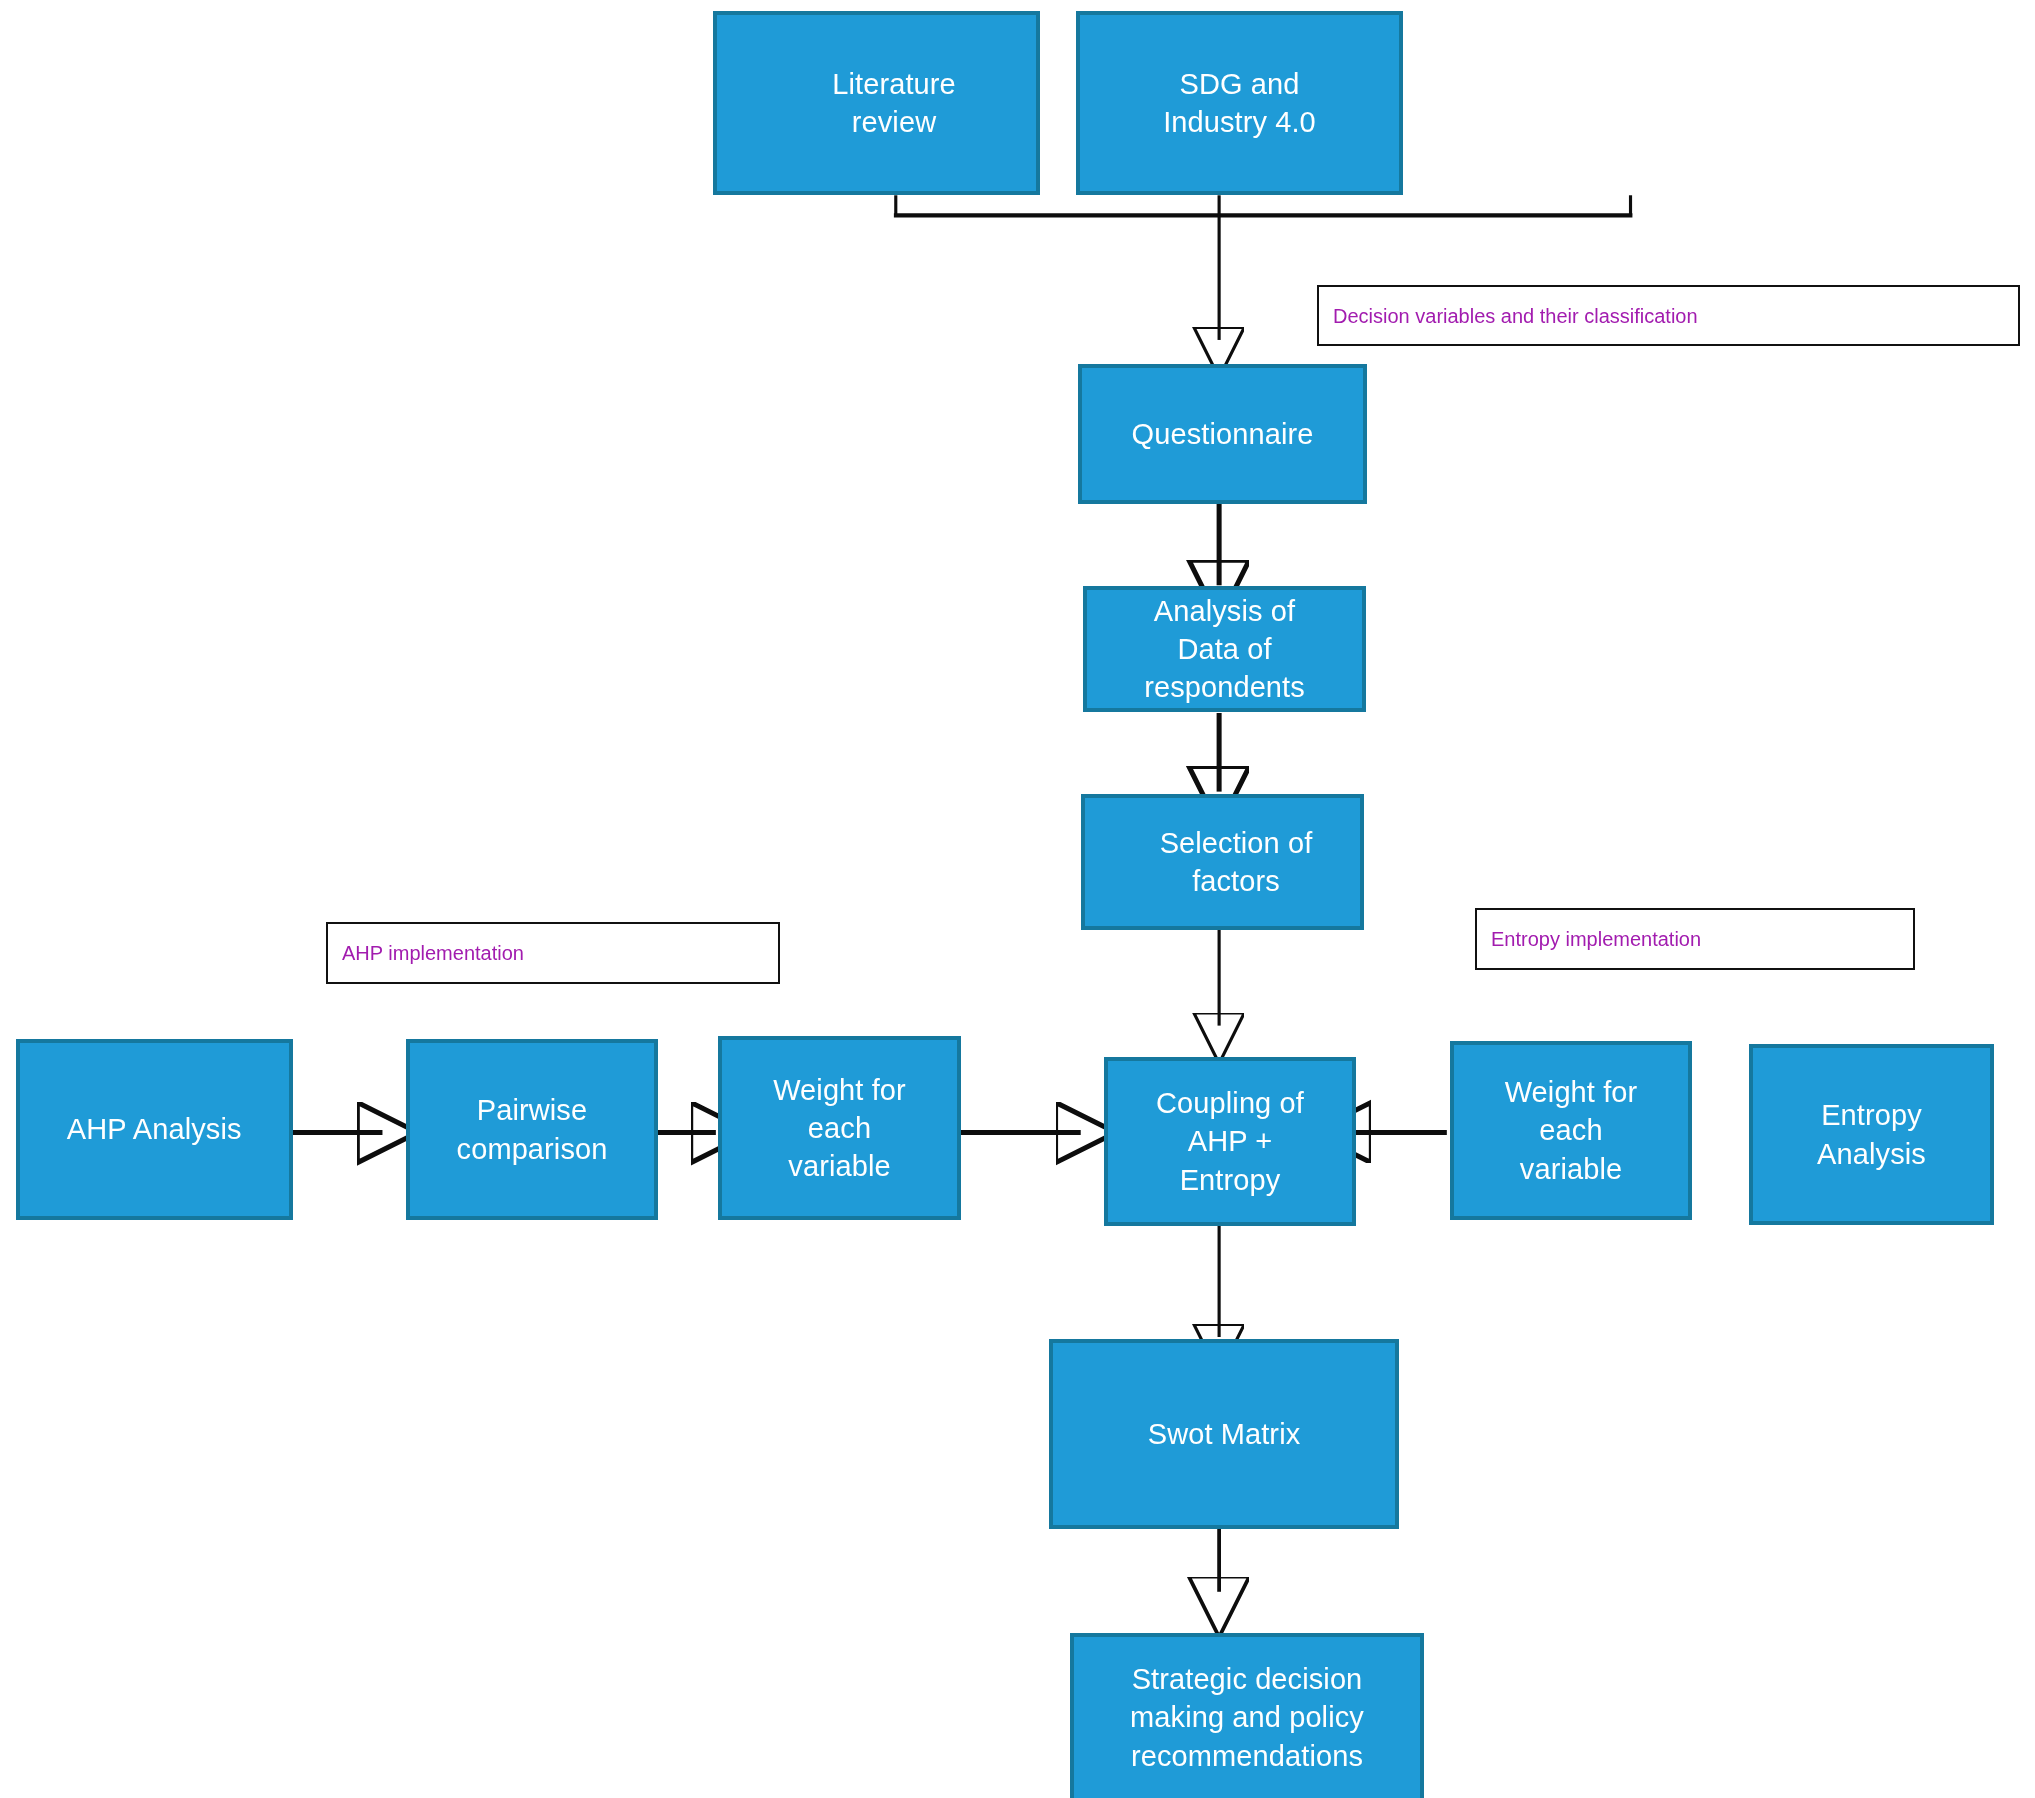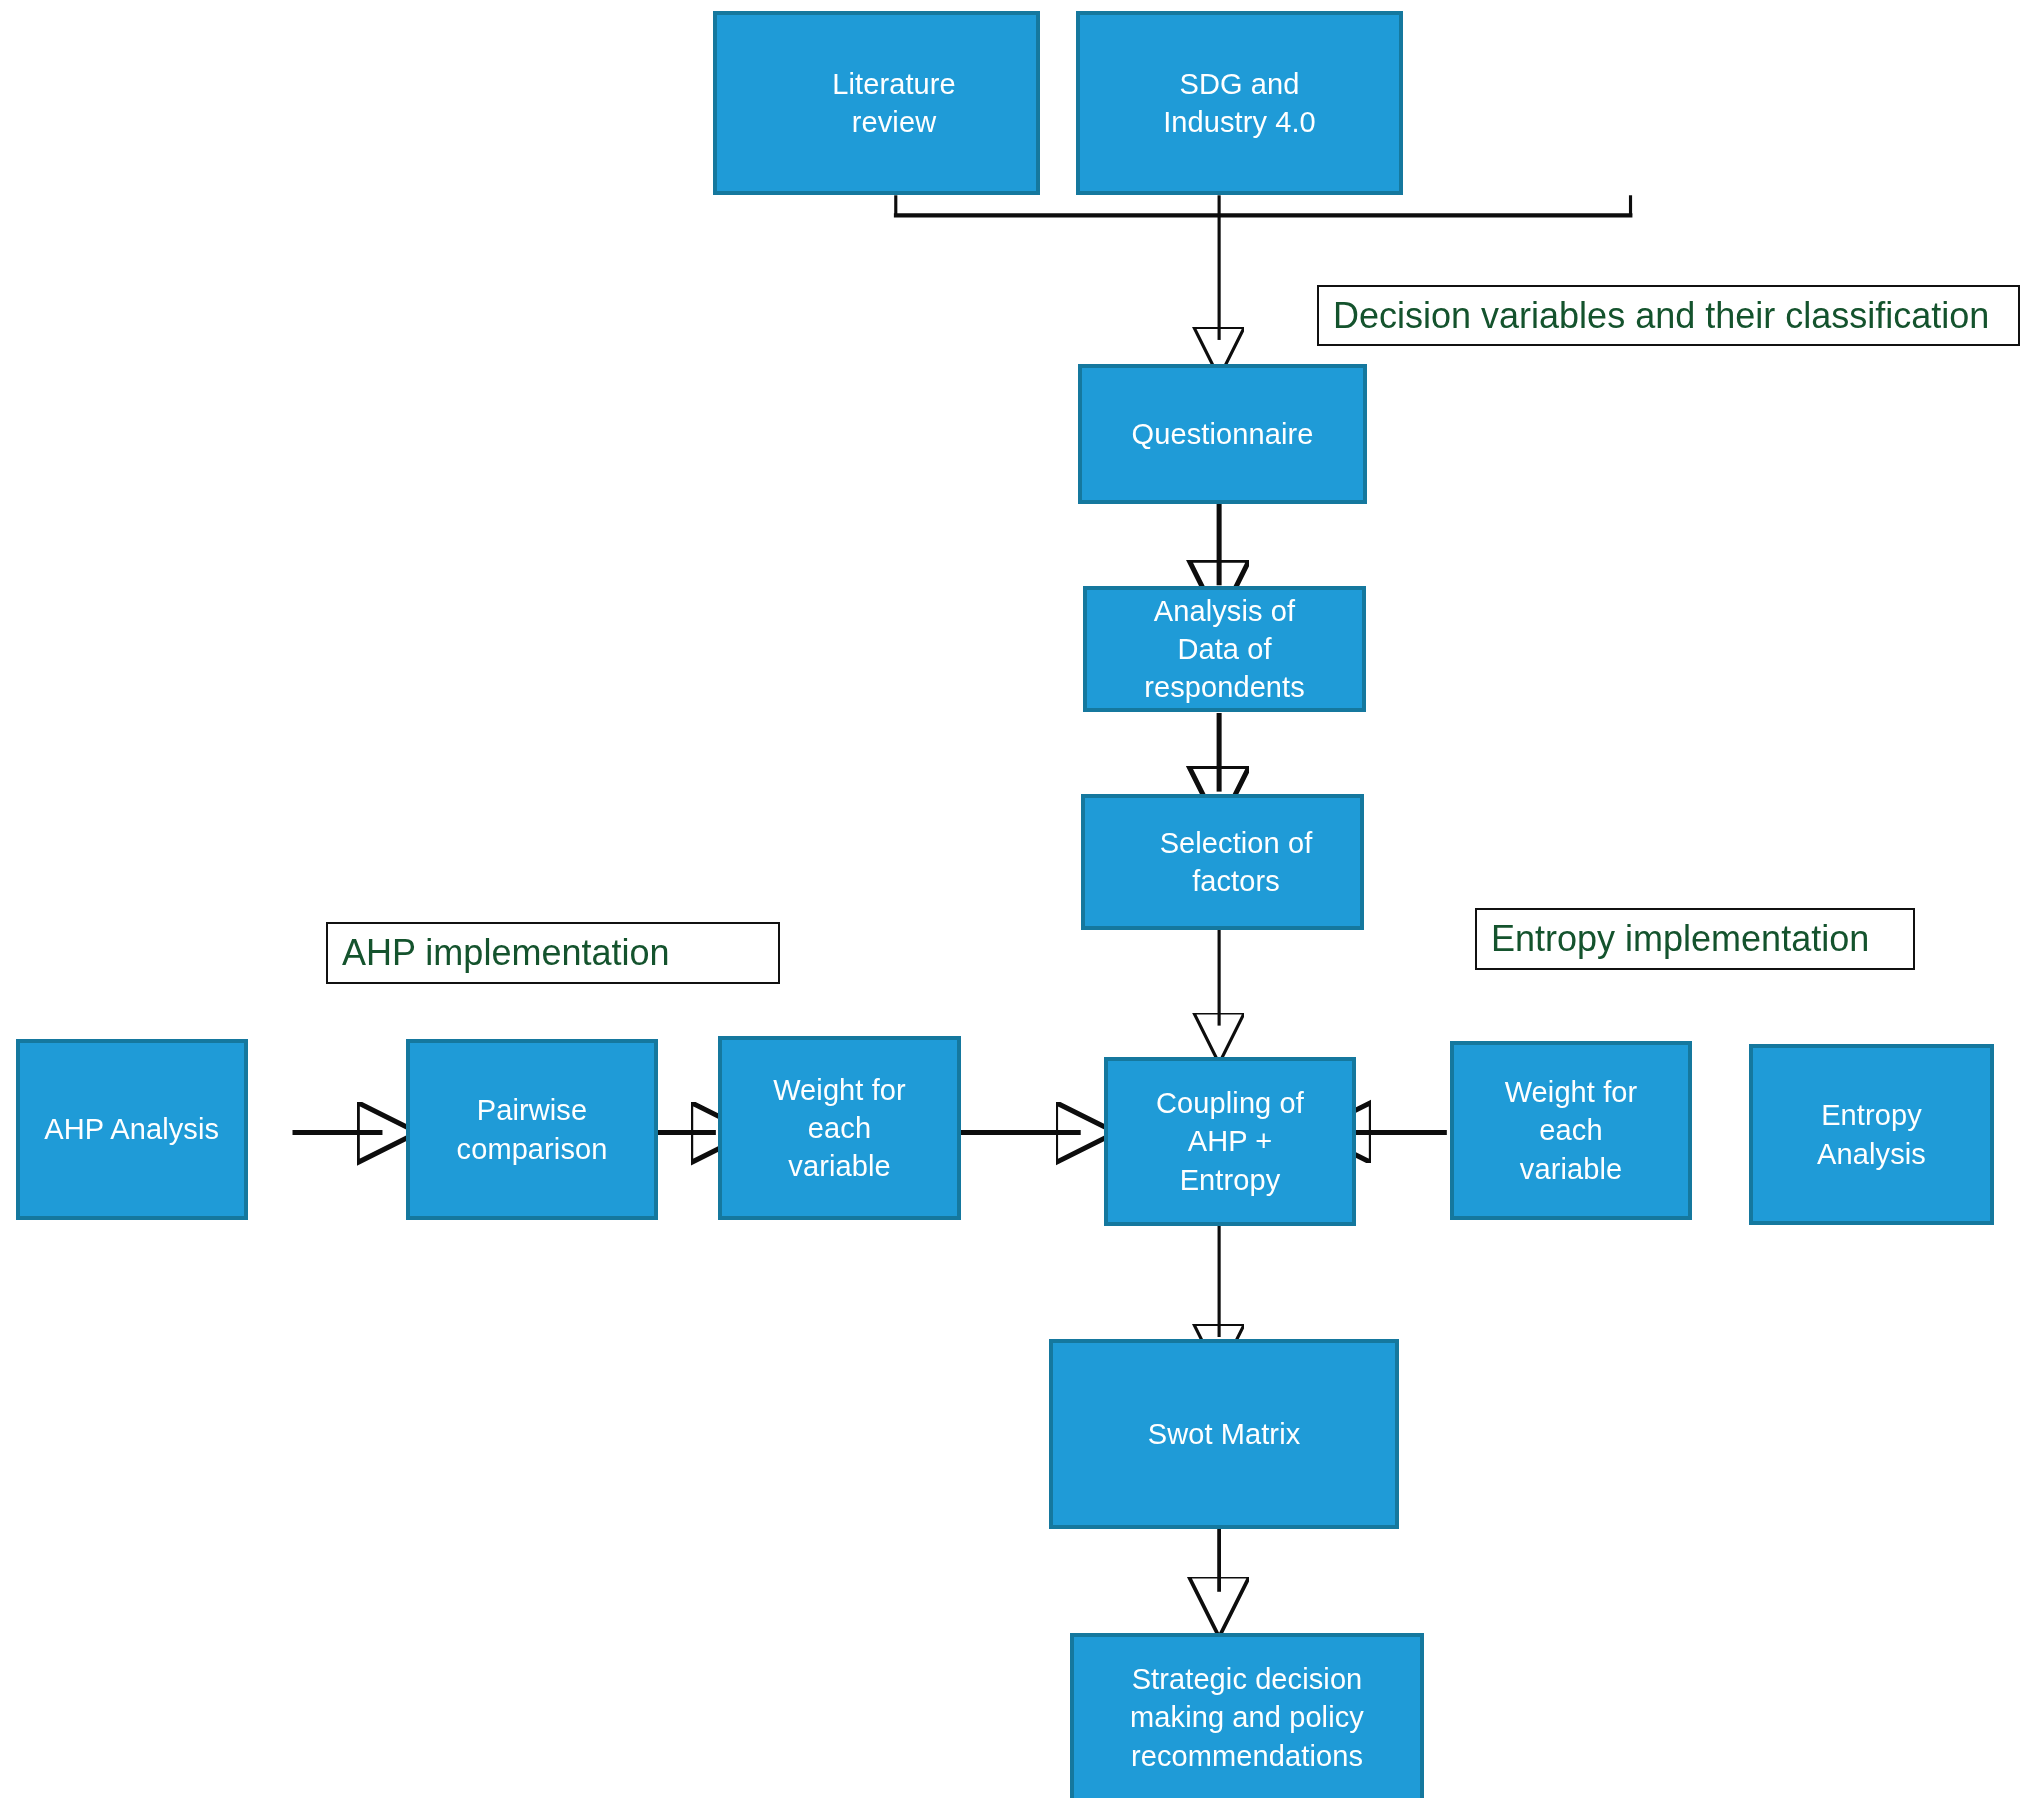--- a/index.html
+++ b/index.html
@@ -30,26 +30,26 @@
     font-weight: 400;
     letter-spacing: 0.1px;
     padding: 2.5px 5px;
     white-space: pre-line;
   }
   .label-box {
     position: absolute;
     box-sizing: border-box;
     background: #ffffff;
     border: 2.5px solid #111111;
-    color: #14532d;
+    color: #a21caf;
     display: flex;
     align-items: center;
     justify-content: flex-start;
     text-align: left;
-    font-size: 36px;
+    font-size: 20px;
     line-height: 1.2;
     padding: 16px 14px;
     white-space: nowrap;
   }
   .conn {
     position: absolute;
     overflow: visible;
     pointer-events: none;
   }
   .conn line, .conn path, .conn polyline {
@@ -115,21 +115,21 @@
 Data of
 respondents</div>
 
   <div class="node" style="left:1081px; top:794px; width:283px; height:136px;padding-left:32px;">Selection of
 factors</div>
 
   <div class="label-box" style="left:326px; top:922px; width:454px; height:62px;">AHP implementation</div>
 
   <div class="label-box" style="left:1475px; top:908px; width:440px; height:62px;">Entropy implementation</div>
 
-  <div class="node" style="left:15.7px; top:1039px; width:232px; height:181px;">AHP Analysis</div>
+  <div class="node" style="left:15.7px; top:1039px; width:277px; height:181px;">AHP Analysis</div>
 
   <div class="node" style="left:406px; top:1039px; width:252px; height:181px;">Pairwise
 comparison</div>
 
   <div class="node" style="left:718px; top:1036px; width:243px; height:184px;">Weight for
 each
 variable</div>
 
   <div class="node" style="left:1104px; top:1057px; width:252px; height:169px;">Coupling of
 AHP +

